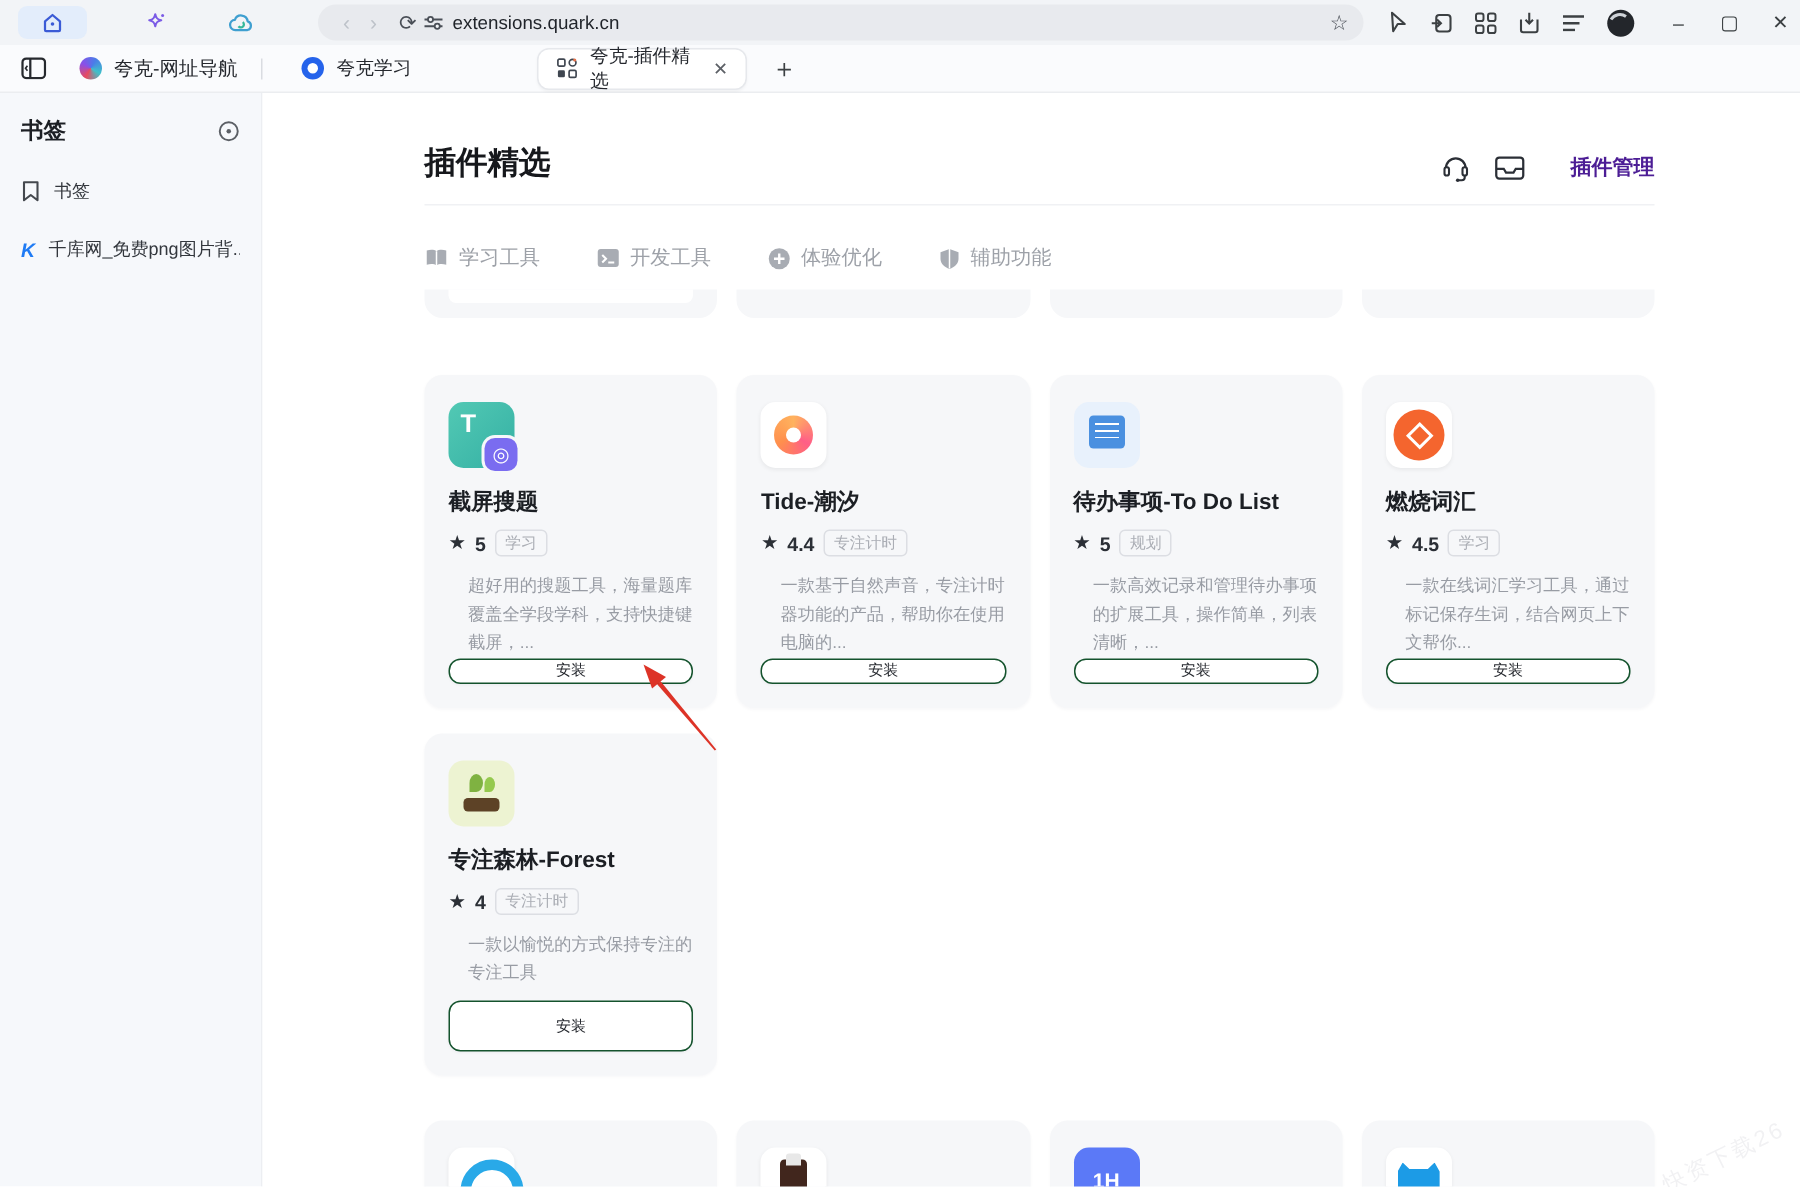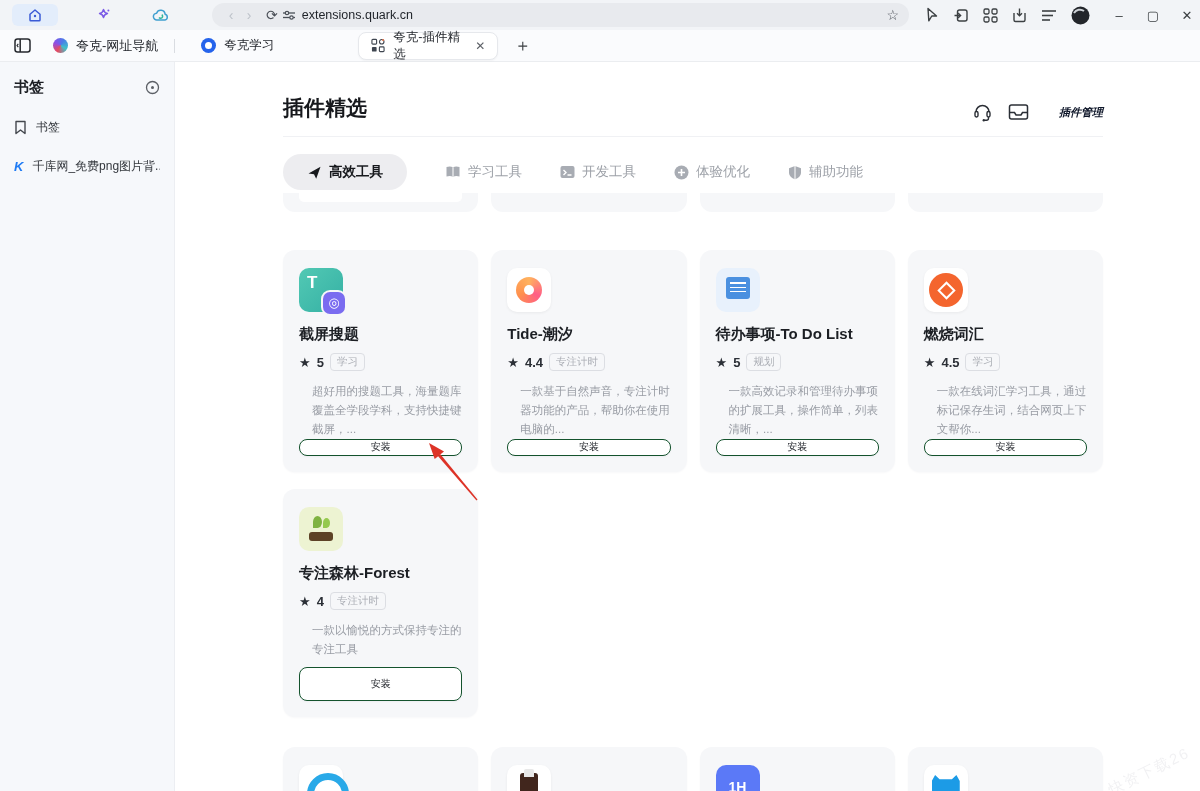--- a/index.html
+++ b/index.html
@@ -47,21 +47,21 @@
   .sb-title { font-size:15px; font-weight:bold; color:#1c1f24; }
   .sb-item { display:flex; align-items:center; gap:9px; margin-top:22px; font-size:12px; color:#33373d; cursor:pointer;
     white-space:nowrap; overflow:hidden; }
   .klogo { color:#1f7bf4; font-weight:800; font-style:italic; font-size:13px; }
 
   .main { flex:1; background:#fff; position:relative; }
   .content { padding:0 97px 0 108px; }
   .page-head { height:74px; display:flex; align-items:flex-end; justify-content:space-between; padding-bottom:14px; }
   .page-title { font-size:21px; font-weight:bold; color:#16181c; }
   .head-actions { display:flex; align-items:center; gap:16px; }
-  .manage { font-size:11px; font-weight:bold; color:#0f172a; margin-left:14px; cursor:pointer;font-style:italic; }
+  .manage { font-size:14px; font-weight:bold; color:#4c1d95; margin-left:14px; cursor:pointer; }
   .head-divider { border-bottom:1px solid #f0f1f4; }
 
   .cats { display:flex; align-items:center; gap:38px; margin-top:17px; height:36px; }
   .cat { display:flex; align-items:center; gap:7px; font-size:13.5px; color:#9da1a8; cursor:pointer; }
   .cat.active { background:#ededf0; border-radius:18px; height:36px; padding:0 24px; color:#17191d; font-weight:bold; }
   .cat svg { flex-shrink:0; }
 
   .grid4 { display:grid; grid-template-columns:repeat(4,1fr); gap:13px; }
   .sliver-row { margin-top:3px; }
   .sliver { height:19px; background:#f6f7f9; border-radius:0 0 12px 12px; }
@@ -263,26 +263,20 @@
           <svg class="ic" width="21" height="18" viewBox="0 0 21 18">
               <rect x="1.5" y="2" width="18" height="14" rx="2" fill="none" stroke="#2b2f36" stroke-width="1.5"></rect>
               <path d="M1.5 9.5h5l1.5 2.5h5l1.5-2.5h5" fill="none" stroke="#2b2f36" stroke-width="1.5"></path>
             </svg>
           <span class="manage">插件管理</span>
         </div>
       </div>
       <div class="head-divider"></div>
 
       <div class="cats">
-        <div class="cat active">
-          <svg class="ic" width="15" height="15" viewBox="0 0 15 15">
-              <path d="M1.5 8.5 13.5 1.8 9.2 13.8 7 9.2Z" fill="#17191d"></path>
-            </svg>
-          <span>高效工具</span>
-        </div>
         <div class="cat">
           <svg class="ic" width="16" height="14" viewBox="0 0 16 14">
               <path d="M8 2.5C6.5 1.3 4 1.2 1.5 2v9.5c2.5-.8 5-.7 6.5.5 1.5-1.2 4-1.3 6.5-.5V2C12 1.2 9.5 1.3 8 2.5Z" fill="#a8acb3"></path>
               <line x1="8" y1="2.5" x2="8" y2="12.5" stroke="#fff" stroke-width="1"></line>
             </svg>
           <span>学习工具</span>
         </div>
         <div class="cat">
           <svg class="ic" width="15" height="14" viewBox="0 0 15 14">
               <rect x="0.5" y="1" width="14" height="12" rx="2" fill="#a8acb3"></rect>

